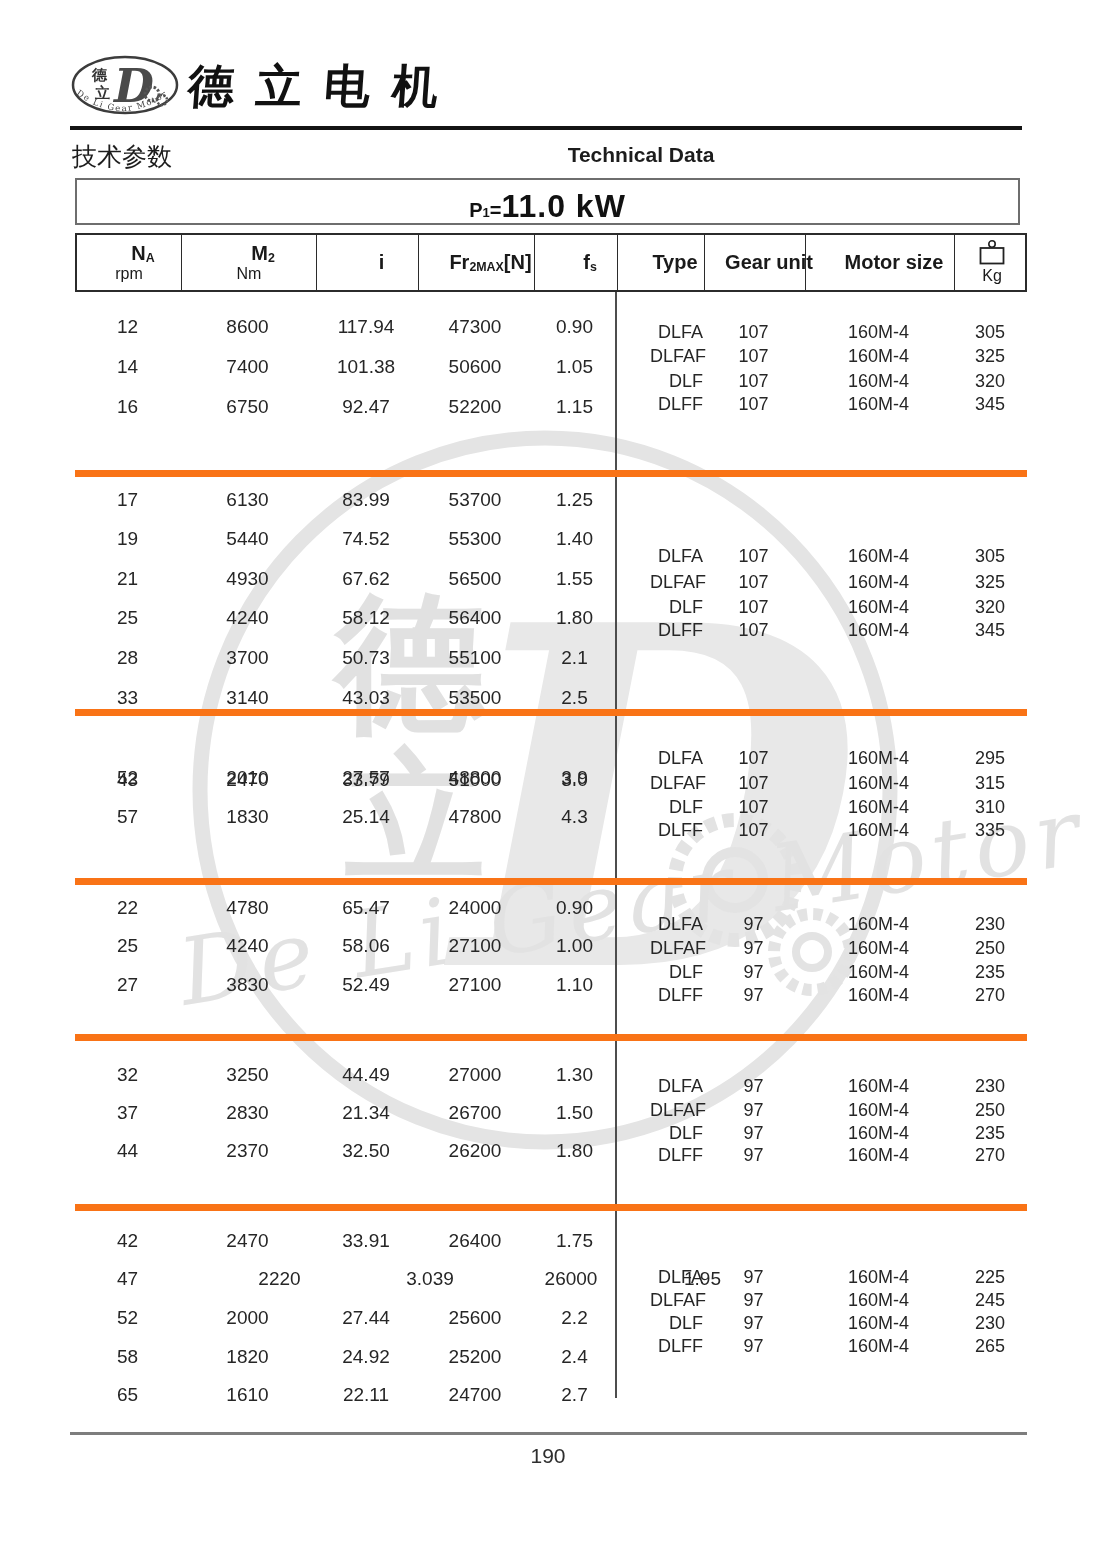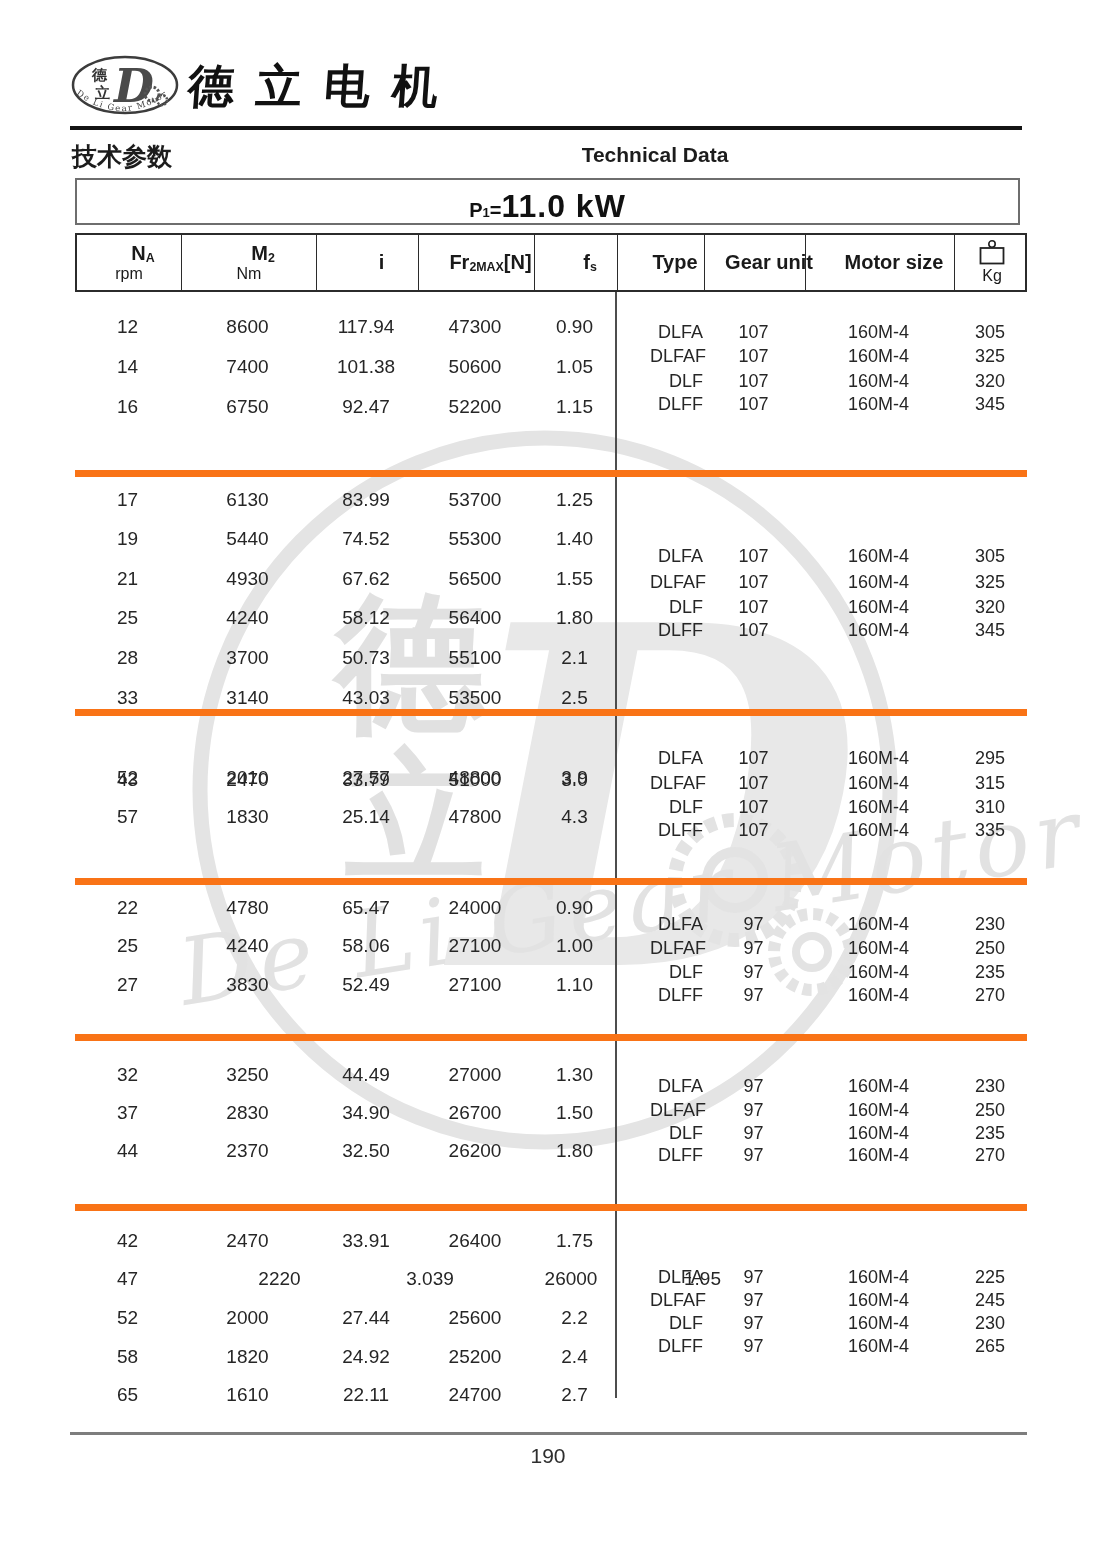--- a/index.html
+++ b/index.html
@@ -5,22 +5,22 @@
   html,body{margin:0;padding:0;background:#fff;}
   .page{position:relative;width:1100px;height:1555px;background:#fff;overflow:hidden;
         font-family:"Liberation Sans",sans-serif;color:#222;}
   
   .wm{position:absolute;left:0;top:0;pointer-events:none;}
   
   .logo{position:absolute;left:68px;top:52px;width:114px;height:74px;}
   .company{position:absolute;left:188px;top:56px;font-family:"DejaVu Serif",serif;
            font-weight:bold;font-size:46px;letter-spacing:22px;color:#111;transform:skewX(-4deg);}
   .top-rule{position:absolute;left:70px;top:126px;width:952px;height:4px;background:#141414;}
-  .sec-cn{position:absolute;left:72px;top:140px;font-size:25px;font-weight:bold;color:#1c1c1c;}
-  .sec-en{position:absolute;left:655px;top:143px;transform:translateX(-50%);
+  .sec-cn{position:absolute;left:72px;top:140px;font-size:25px;font-weight:normal;color:#1c1c1c;}
+  .sec-en{position:absolute;left:641px;top:143px;transform:translateX(-50%);
           font-size:21px;font-weight:bold;color:#1c1c1c;white-space:nowrap;}
   .power-box{position:absolute;left:75px;top:178px;width:945px;height:47px;border:2px solid #6e6e6e;
              display:flex;align-items:baseline;justify-content:center;box-sizing:border-box;
              padding-top:8px;}
   .p-main{font-size:20px;font-weight:bold;color:#111;}
   .p-sub{font-size:13px;font-weight:bold;color:#111;}
   .p-val{font-size:32px;font-weight:bold;color:#111;letter-spacing:1px;}
   
   .thead{position:absolute;left:75px;top:233px;width:952px;height:59px;box-sizing:border-box;
          display:grid;grid-template-columns:105px 135px 102px 116px 83px 87px 101px 149px 74px;
@@ -346,21 +346,21 @@
         <div class="trow left" style="top: 22px;">
           <div class="cell">32</div>
           <div class="cell">3250</div>
           <div class="cell">44.49</div>
           <div class="cell">27000</div>
           <div class="cell">1.30</div>
         </div>
         <div class="trow left" style="top: 60px;">
           <div class="cell">37</div>
           <div class="cell">2830</div>
-          <div class="cell">34.90</div>
+          <div class="cell">21.34</div>
           <div class="cell">26700</div>
           <div class="cell">1.50</div>
         </div>
         <div class="trow left" style="top: 98px;">
           <div class="cell">44</div>
           <div class="cell">2370</div>
           <div class="cell">32.50</div>
           <div class="cell">26200</div>
           <div class="cell">1.80</div>
         </div>

